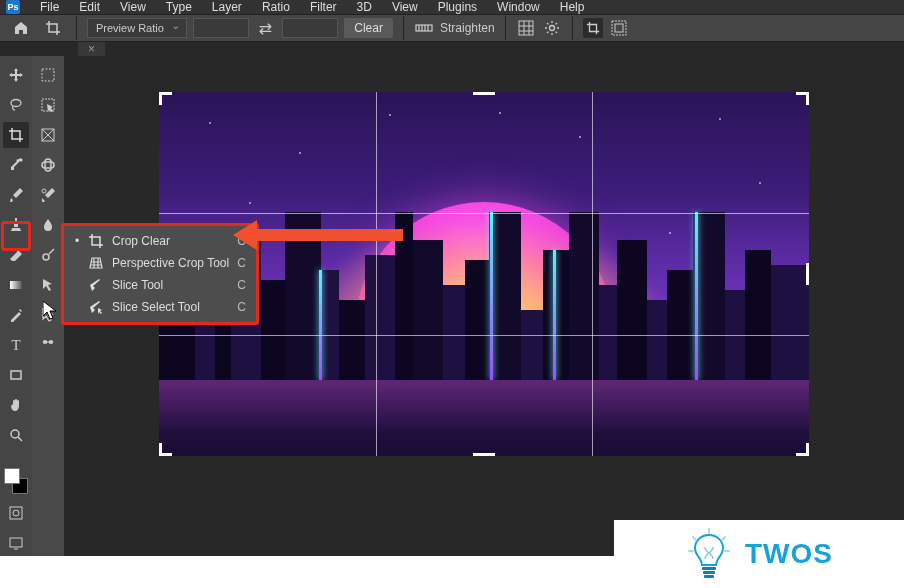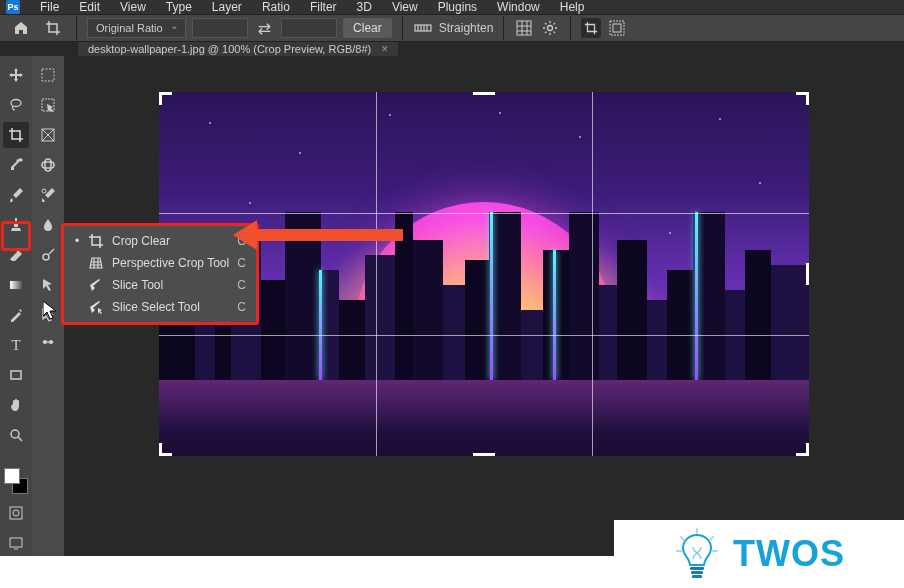--- a/index.html
+++ b/index.html
@@ -266,21 +266,21 @@
   right: 0; bottom: 0;
   height: 68px; width: 290px;
   background: #fff;
   display: flex; align-items: center; justify-content: center;
   gap: 12px;
 }
 .twos-bulb { position: relative; width: 48px; height: 54px; }
 .twos-text {
   font-family: Arial Black, Arial, sans-serif;
   font-weight: 900;
-  font-size: 36px;
+  font-size: 28px;
   color: #17a2d8;
   letter-spacing: 1px;
 }
 </style>
 </head>
 <body>
 
 <div class="app">
 
   <div class="menubar">
@@ -304,21 +304,21 @@
       <svg width="16" height="16" viewBox="0 0 16 16">
           <path d="M8 2 2 7v7h4V10h4v4h4V7z"></path>
         </svg>
     </div>
     <div class="icon-btn">
       <svg width="16" height="16" viewBox="0 0 16 16" fill="none" stroke="#ccc" stroke-width="1.5">
           <path d="M4 1v11h11M1 4h11v11"></path>
         </svg>
     </div>
     <div class="sep"></div>
-    <div class="dropdown">Original Ratio</div>
+    <div class="dropdown">Preview Ratio</div>
     <div class="num-field"></div>
     <div class="swap">⇄</div>
     <div class="num-field"></div>
     <div class="btn">Clear</div>
     <div class="sep"></div>
     <div class="tool-ico">
       <svg width="18" height="14" viewBox="0 0 18 14" fill="none" stroke="#ccc" stroke-width="1.2">
           <rect x="1" y="4" width="16" height="6"></rect>
           <path d="M4 4v6M7 4v6M10 4v6M13 4v6"></path>
         </svg>
@@ -346,21 +346,20 @@
     <div class="tool-ico">
       <svg width="16" height="16" viewBox="0 0 16 16" fill="none" stroke="#ccc" stroke-width="1">
           <rect x="1" y="1" width="14" height="14" stroke-dasharray="2 1"></rect>
           <rect x="4" y="4" width="8" height="8"></rect>
         </svg>
     </div>
   </div>
 
   <div class="tabbar">
     <div class="tab">
-      <span>desktop-wallpaper-1.jpg @ 100% (Crop Preview, RGB/8#)</span>
       <span class="close">×</span>
     </div>
   </div>
 
   <div class="workarea" style="position:relative;">
 
     <div class="toolcol">
       <div class="tool">
           <svg width="14" height="14" viewBox="0 0 14 14" fill="#ccc">
             <path d="M7 0l2 3H8v3h3V5l3 2-3 2V8H8v3h1l-2 3-2-3h1V8H3v1L0 7l3-2v1h3V3H5z"></path>

